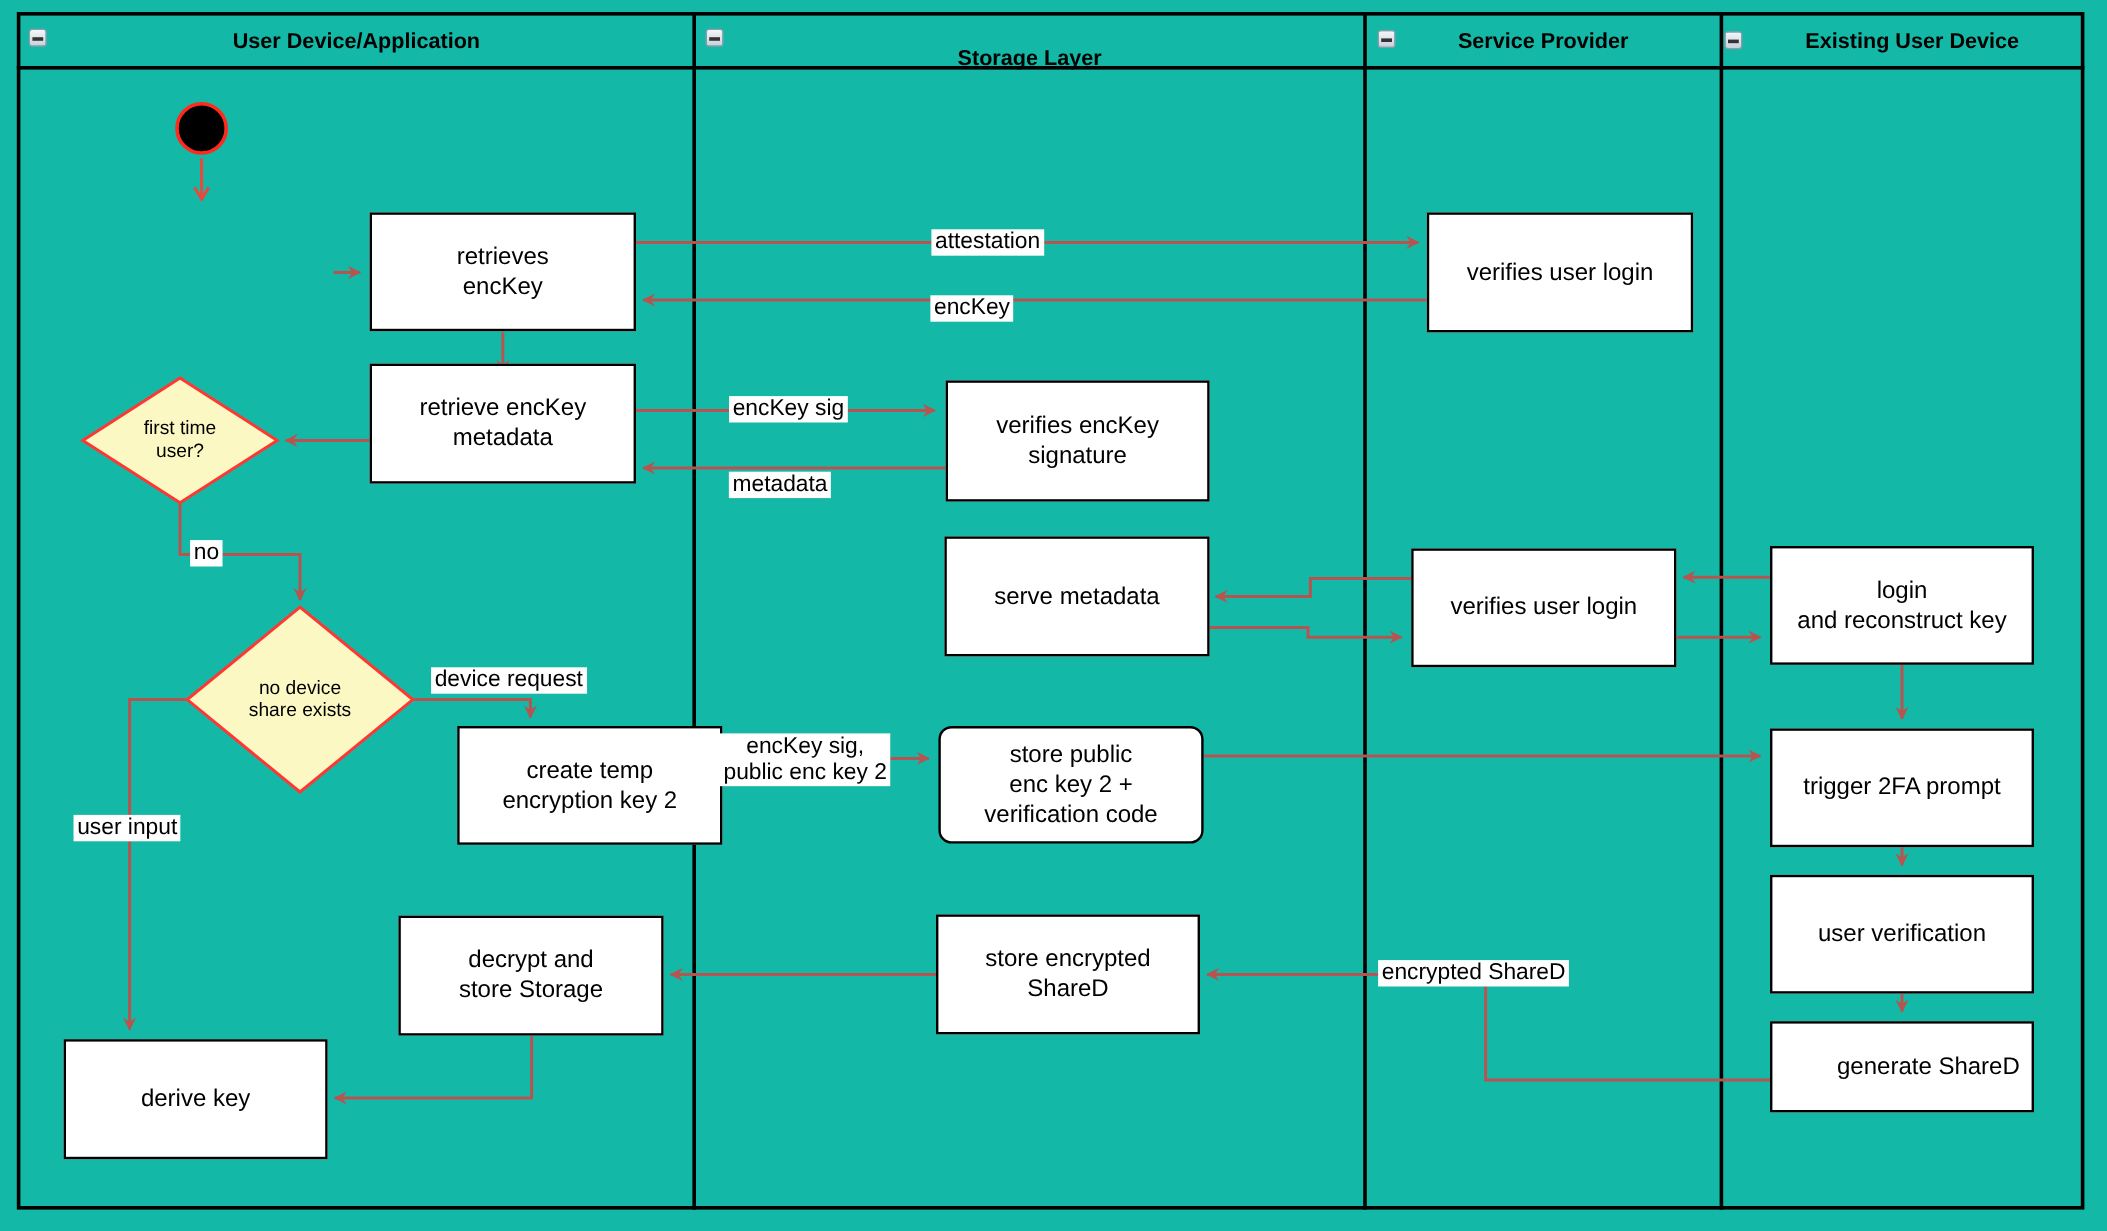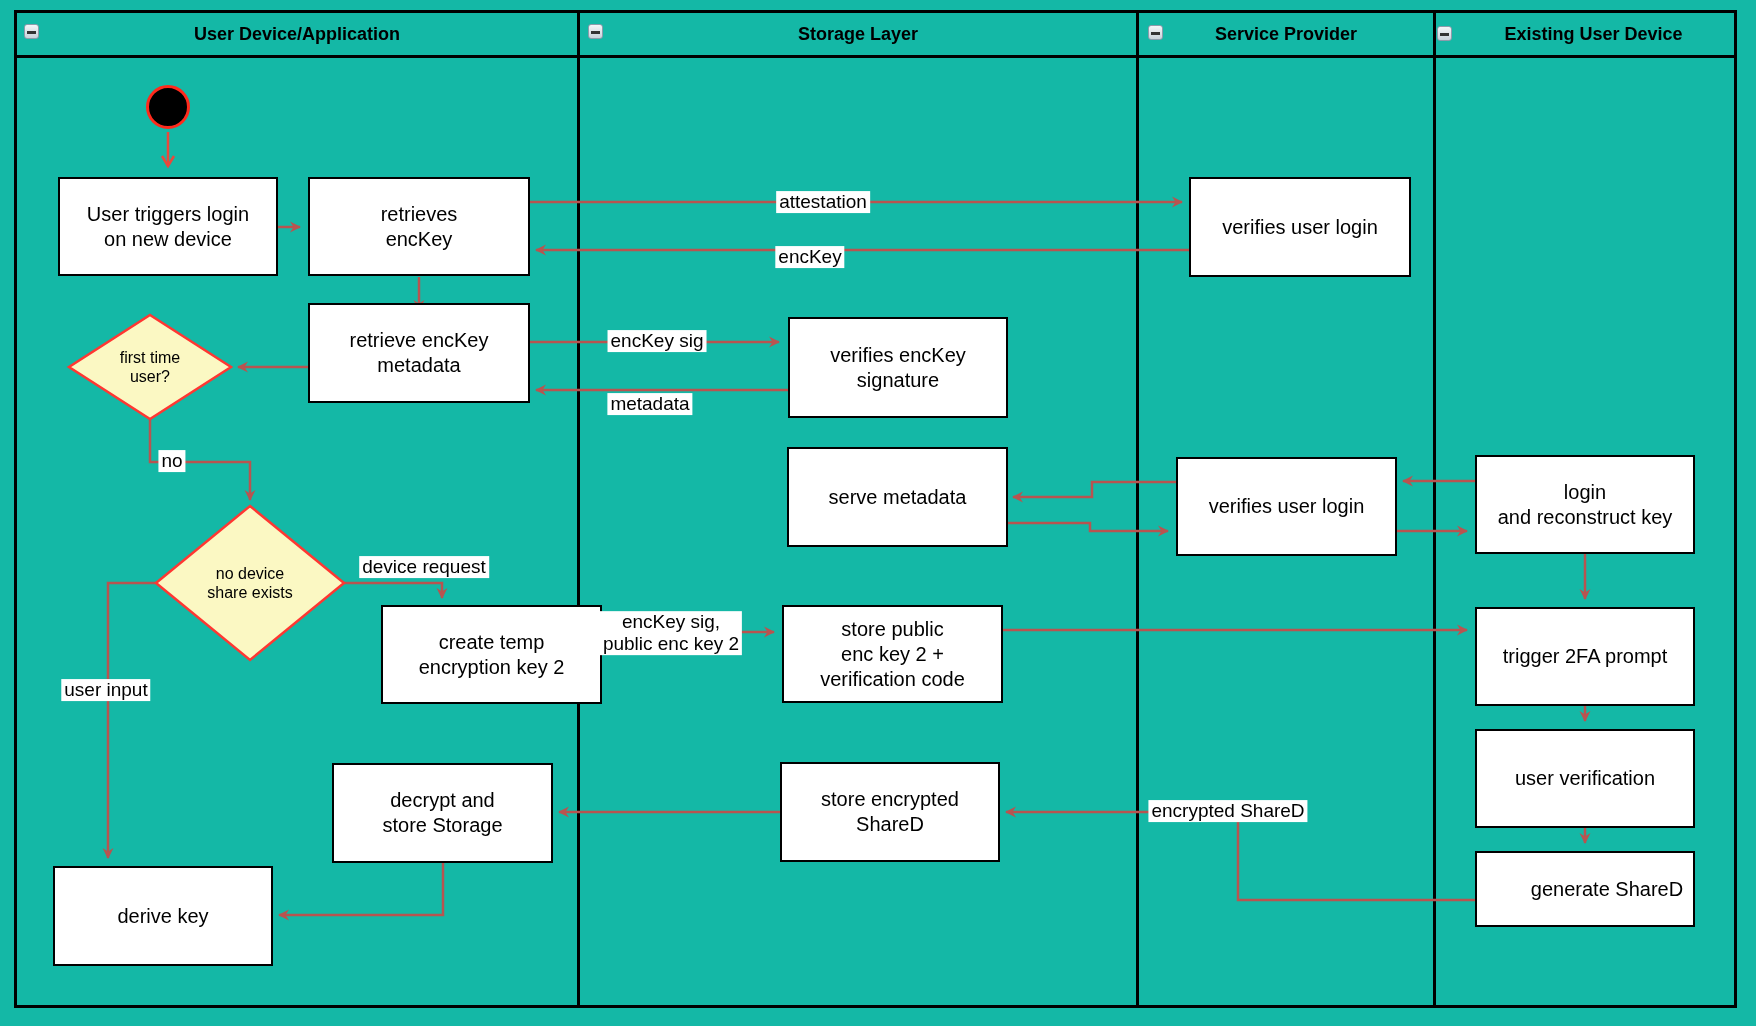--- a/index.html
+++ b/index.html
@@ -30,21 +30,21 @@
 
 <div id="canvas">
 
   <div class="pool-border"></div>
   <div class="vline" style="left:577px;"></div>
   <div class="vline" style="left:1136px;"></div>
   <div class="vline" style="left:1433px;"></div>
   <div class="header-line"></div>
 
   <div class="lane-header" style="left:17px;width:560px;">User Device/Application</div>
-  <div class="lane-header" style="left:580px;width:556px;">Storage Layer</div>
+  <div class="lane-header" style="left:580px;width:556px;margin-top:14px;">Storage Layer</div>
   <div class="lane-header" style="left:1139px;width:294px;">Service Provider</div>
   <div class="lane-header" style="left:1450px;width:287px;">Existing User Device</div>
 
   <div class="collapse-btn" style="left:24px;top:24px;"></div>
   <div class="collapse-btn" style="left:588px;top:24px;"></div>
   <div class="collapse-btn" style="left:1148px;top:25px;"></div>
   <div class="collapse-btn" style="left:1437px;top:26px;"></div>
 
   <svg id="edges" width="1756" height="1026">
     <defs>
@@ -77,36 +77,34 @@
       <polyline points="1585,828 1585,843" marker-end="url(#ah)"></polyline>
       <polyline points="1475,900 1238,900 1238,812 1006,812" marker-end="url(#ah)"></polyline>
       <polyline points="780,812 559,812" marker-end="url(#ah)"></polyline>
       <polyline points="443,863 443,915 279,915" marker-end="url(#ah)"></polyline>
       <polyline points="157,583 108,583 108,858" marker-end="url(#ah)"></polyline>
     </g>
   </svg>
 
   <div class="start-node" style="left:146px;top:85px;width:44px;height:44px;background:#000;border:3px solid #FF2A1C;"></div>
 
-  <div class="node" style="left:58px;top:177px;width:220px;height:99px;">User triggers login
-on new device</div>
   <div class="node" style="left:308px;top:177px;width:222px;height:99px;">retrieves
 encKey</div>
   <div class="node" style="left:308px;top:303px;width:222px;height:100px;">retrieve encKey
 metadata</div>
   <div class="node" style="left:788px;top:317px;width:220px;height:101px;">verifies encKey
 signature</div>
   <div class="node" style="left:1189px;top:177px;width:222px;height:100px;">verifies user login</div>
   <div class="node" style="left:787px;top:447px;width:221px;height:100px;">serve metadata</div>
   <div class="node" style="left:1176px;top:457px;width:221px;height:99px;">verifies user login</div>
   <div class="node" style="left:1475px;top:455px;width:220px;height:99px;">login
 and reconstruct key</div>
   <div class="node" style="left:337px;top:605px;width:221px;height:99px;margin-left:44px;">create temp
 encryption key 2</div>
-  <div class="node" style="left:782px;top:605px;width:221px;height:98px;">store public
+  <div class="node" style="left:782px;top:605px;width:221px;height:98px;border-radius:11px;">store public
 enc key 2 +
 verification code</div>
   <div class="node" style="left:1475px;top:607px;width:220px;height:99px;">trigger 2FA prompt</div>
   <div class="node" style="left:1475px;top:729px;width:220px;height:99px;">user verification</div>
   <div class="node" style="left:1475px;top:851px;width:220px;height:76px;padding-left:44px;">generate ShareD</div>
   <div class="node" style="left:332px;top:763px;width:221px;height:100px;">decrypt and
 store Storage</div>
   <div class="node" style="left:780px;top:762px;width:220px;height:100px;">store encrypted
 ShareD</div>
   <div class="node" style="left:53px;top:866px;width:220px;height:100px;">derive key</div>

